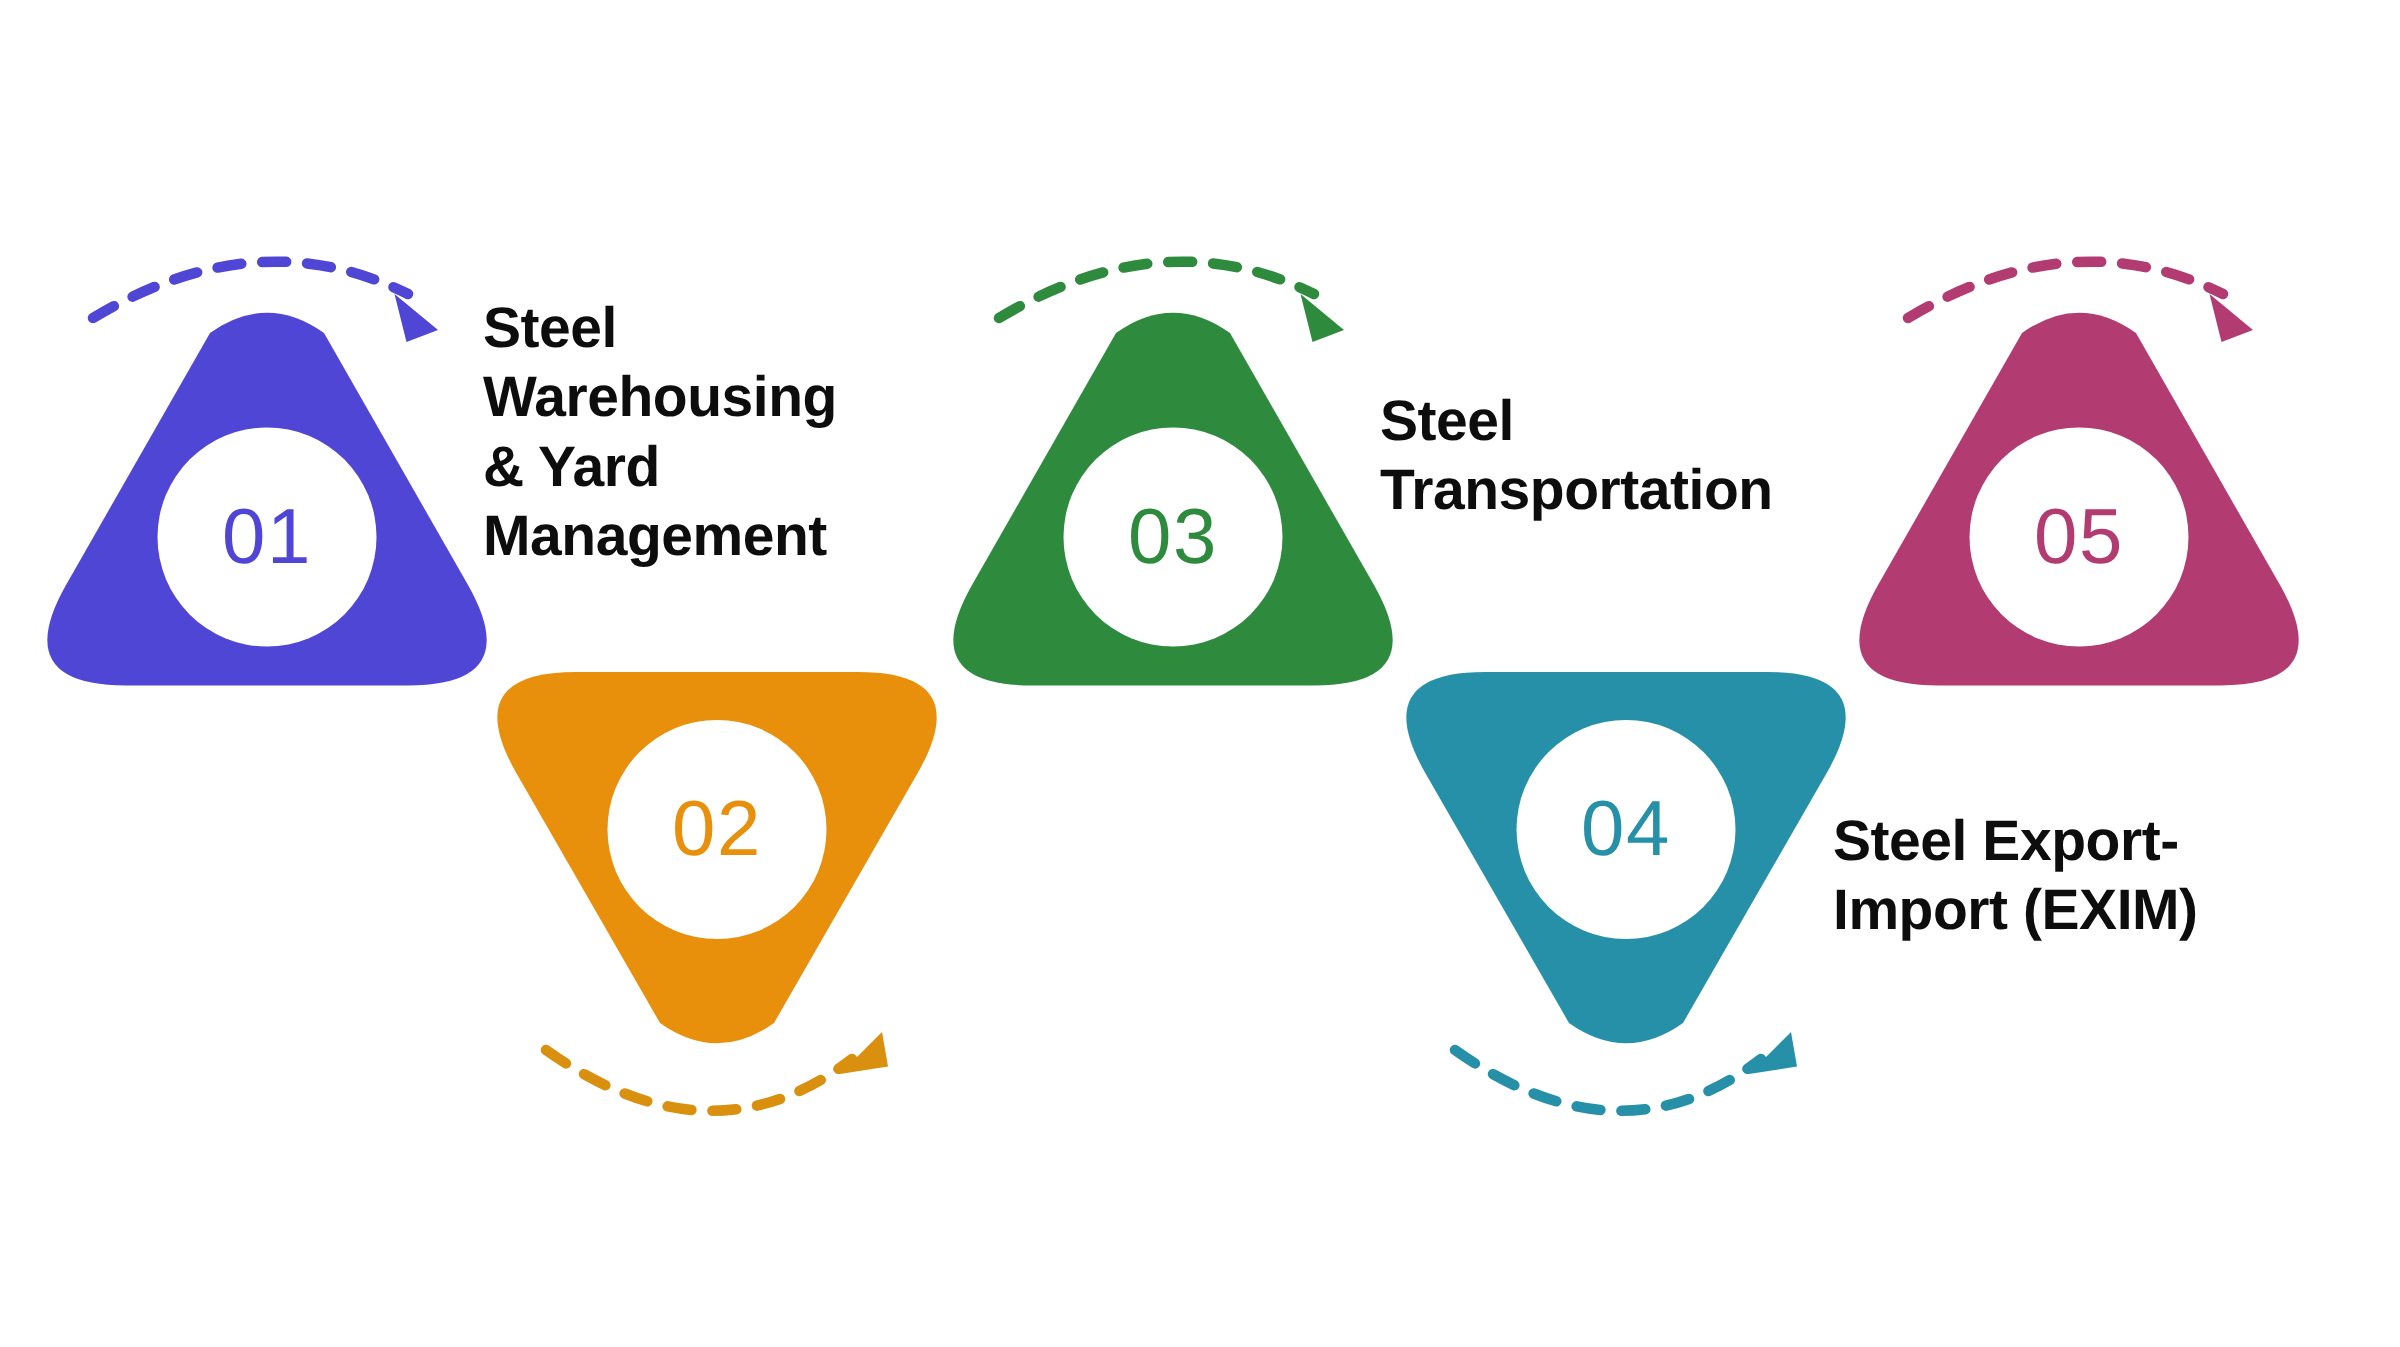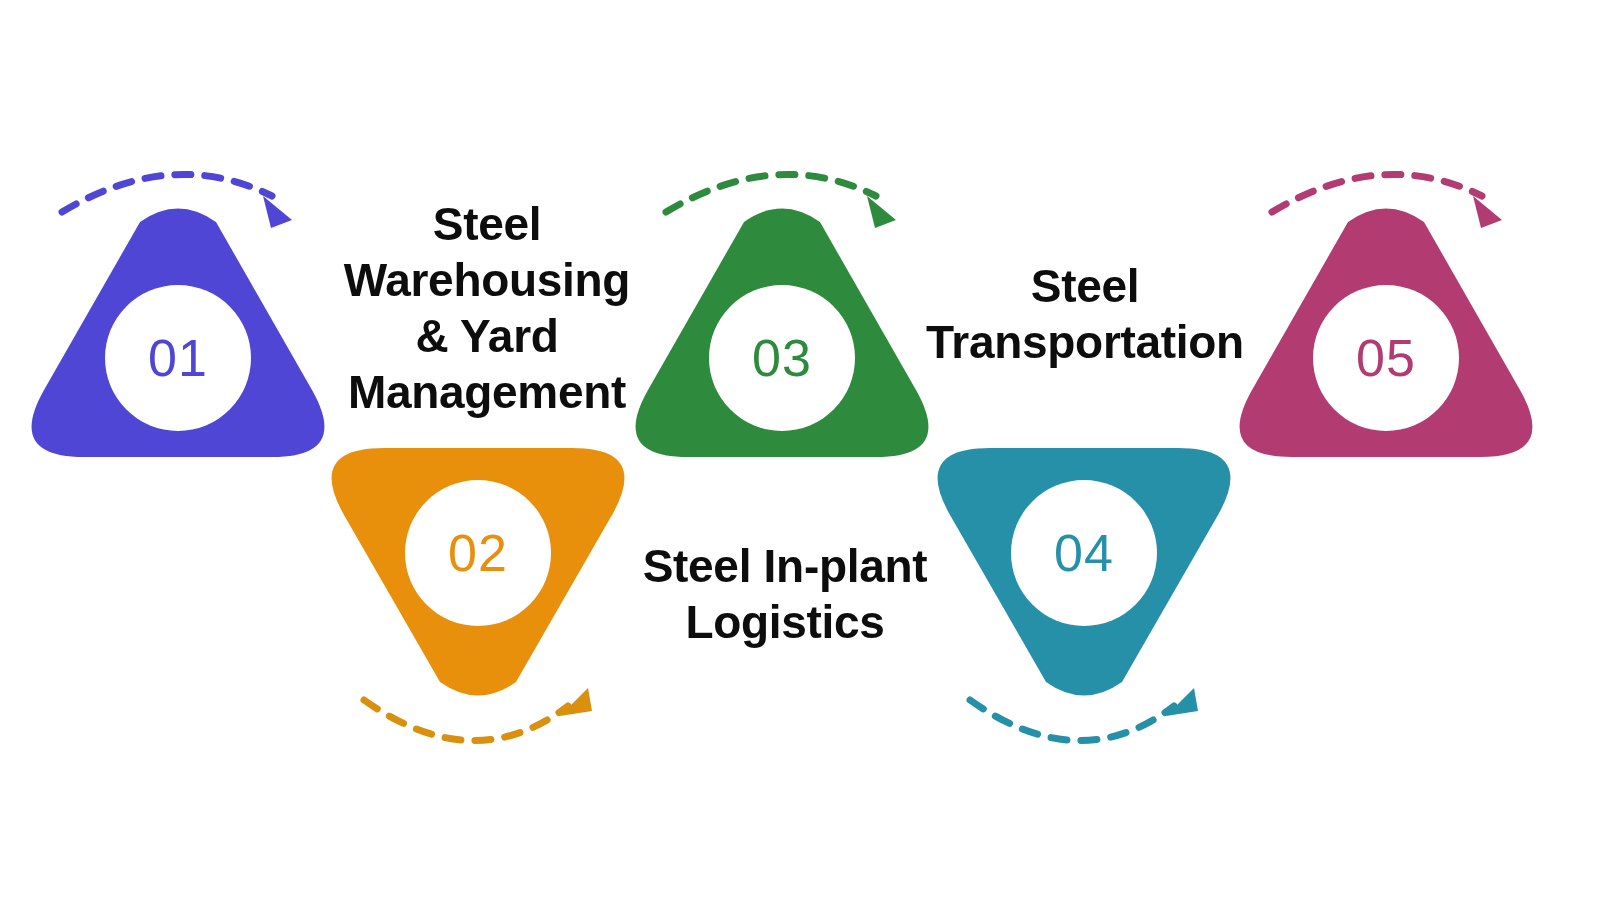--- a/index.html
+++ b/index.html
@@ -28,25 +28,24 @@
   }
   .step-number {
     font-family: "Liberation Sans", sans-serif;
     font-size: 52px;
     font-weight: 400;
     letter-spacing: 1px;
   }
   .step-label {
     position: absolute;
     font-family: "Liberation Sans", sans-serif;
-    font-size: 46px;
+    font-size: 38px;
     font-weight: 700;
     line-height: 1.22;
     color: #0d0d0d;
-    text-align: center;
     white-space: pre-line;
     letter-spacing: -0.3px;
   }
 </style>
 </head>
 <body>
 
 <div id="stage">
 
   <svg id="diagram-svg" viewBox="0 0 1600 898" xmlns="http://www.w3.org/2000/svg">
@@ -137,20 +136,20 @@
     </g>
 
   </svg>
 
 
   <div class="step-label" style="left:322px; top:196px; width:330px;">Steel
 Warehousing
 &amp; Yard
 Management</div>
 
-  <div class="step-label" style="left:620px; top:538px; width:330px;">Steel In-plant
-Logistics</div>
 
   <div class="step-label" style="left:920px; top:258px; width:330px;">Steel
 Transportation</div>
 
+  <div class="step-label" style="left:1222px; top:538px; width:348px;">Steel Export-
+Import (EXIM)</div>
 
 </div>
 
 </body></html>

